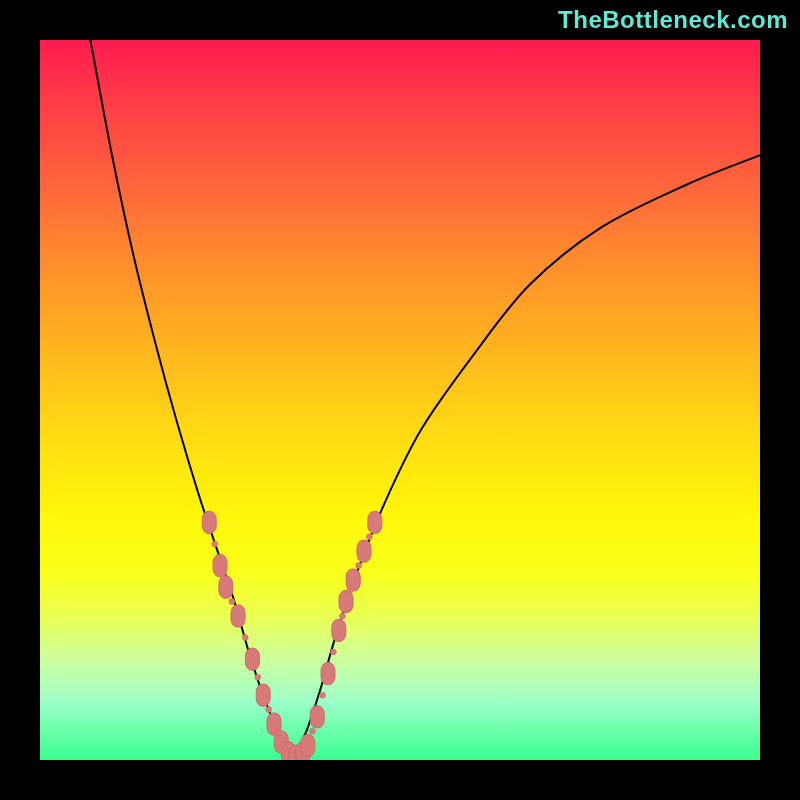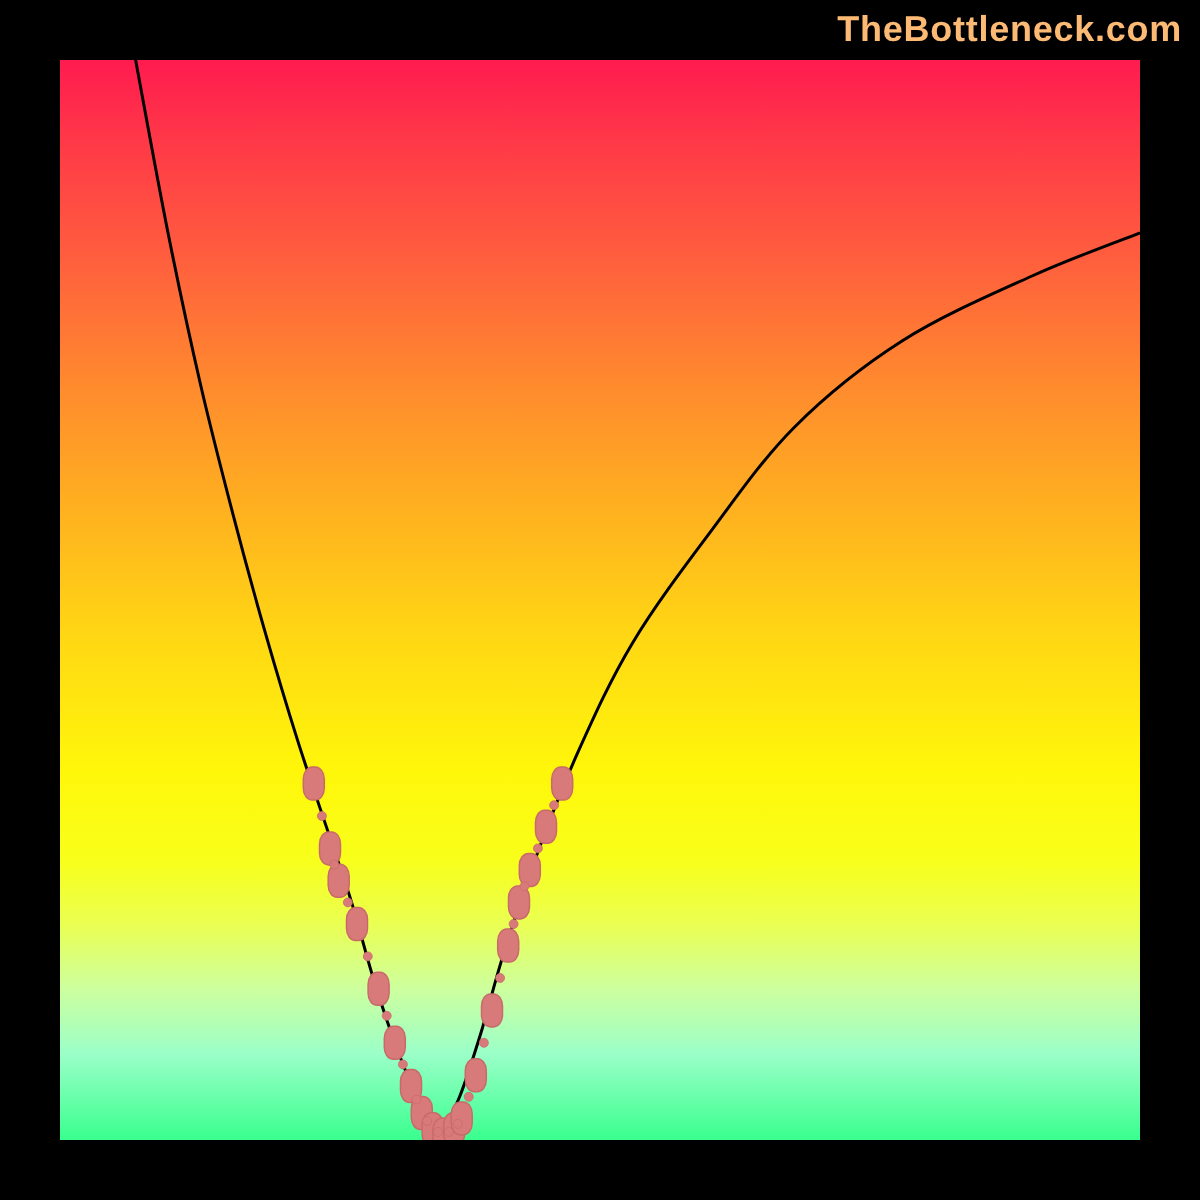--- a/index.html
+++ b/index.html
@@ -14,21 +14,21 @@
   .frame {
     position: relative;
     width: 800px;
     height: 800px;
     background: #000;
   }
   .watermark {
     position: absolute;
     top: 6px;
     right: 12px;
-    color: #fdba74;
+    color: #5eead4;
     font-size: 24px;
     font-weight: 600;
     letter-spacing: 0.5px;
     z-index: 5;
     user-select: none;
   }
   .plot-area {
     position: absolute;
     left: 40px;
     top: 40px;

